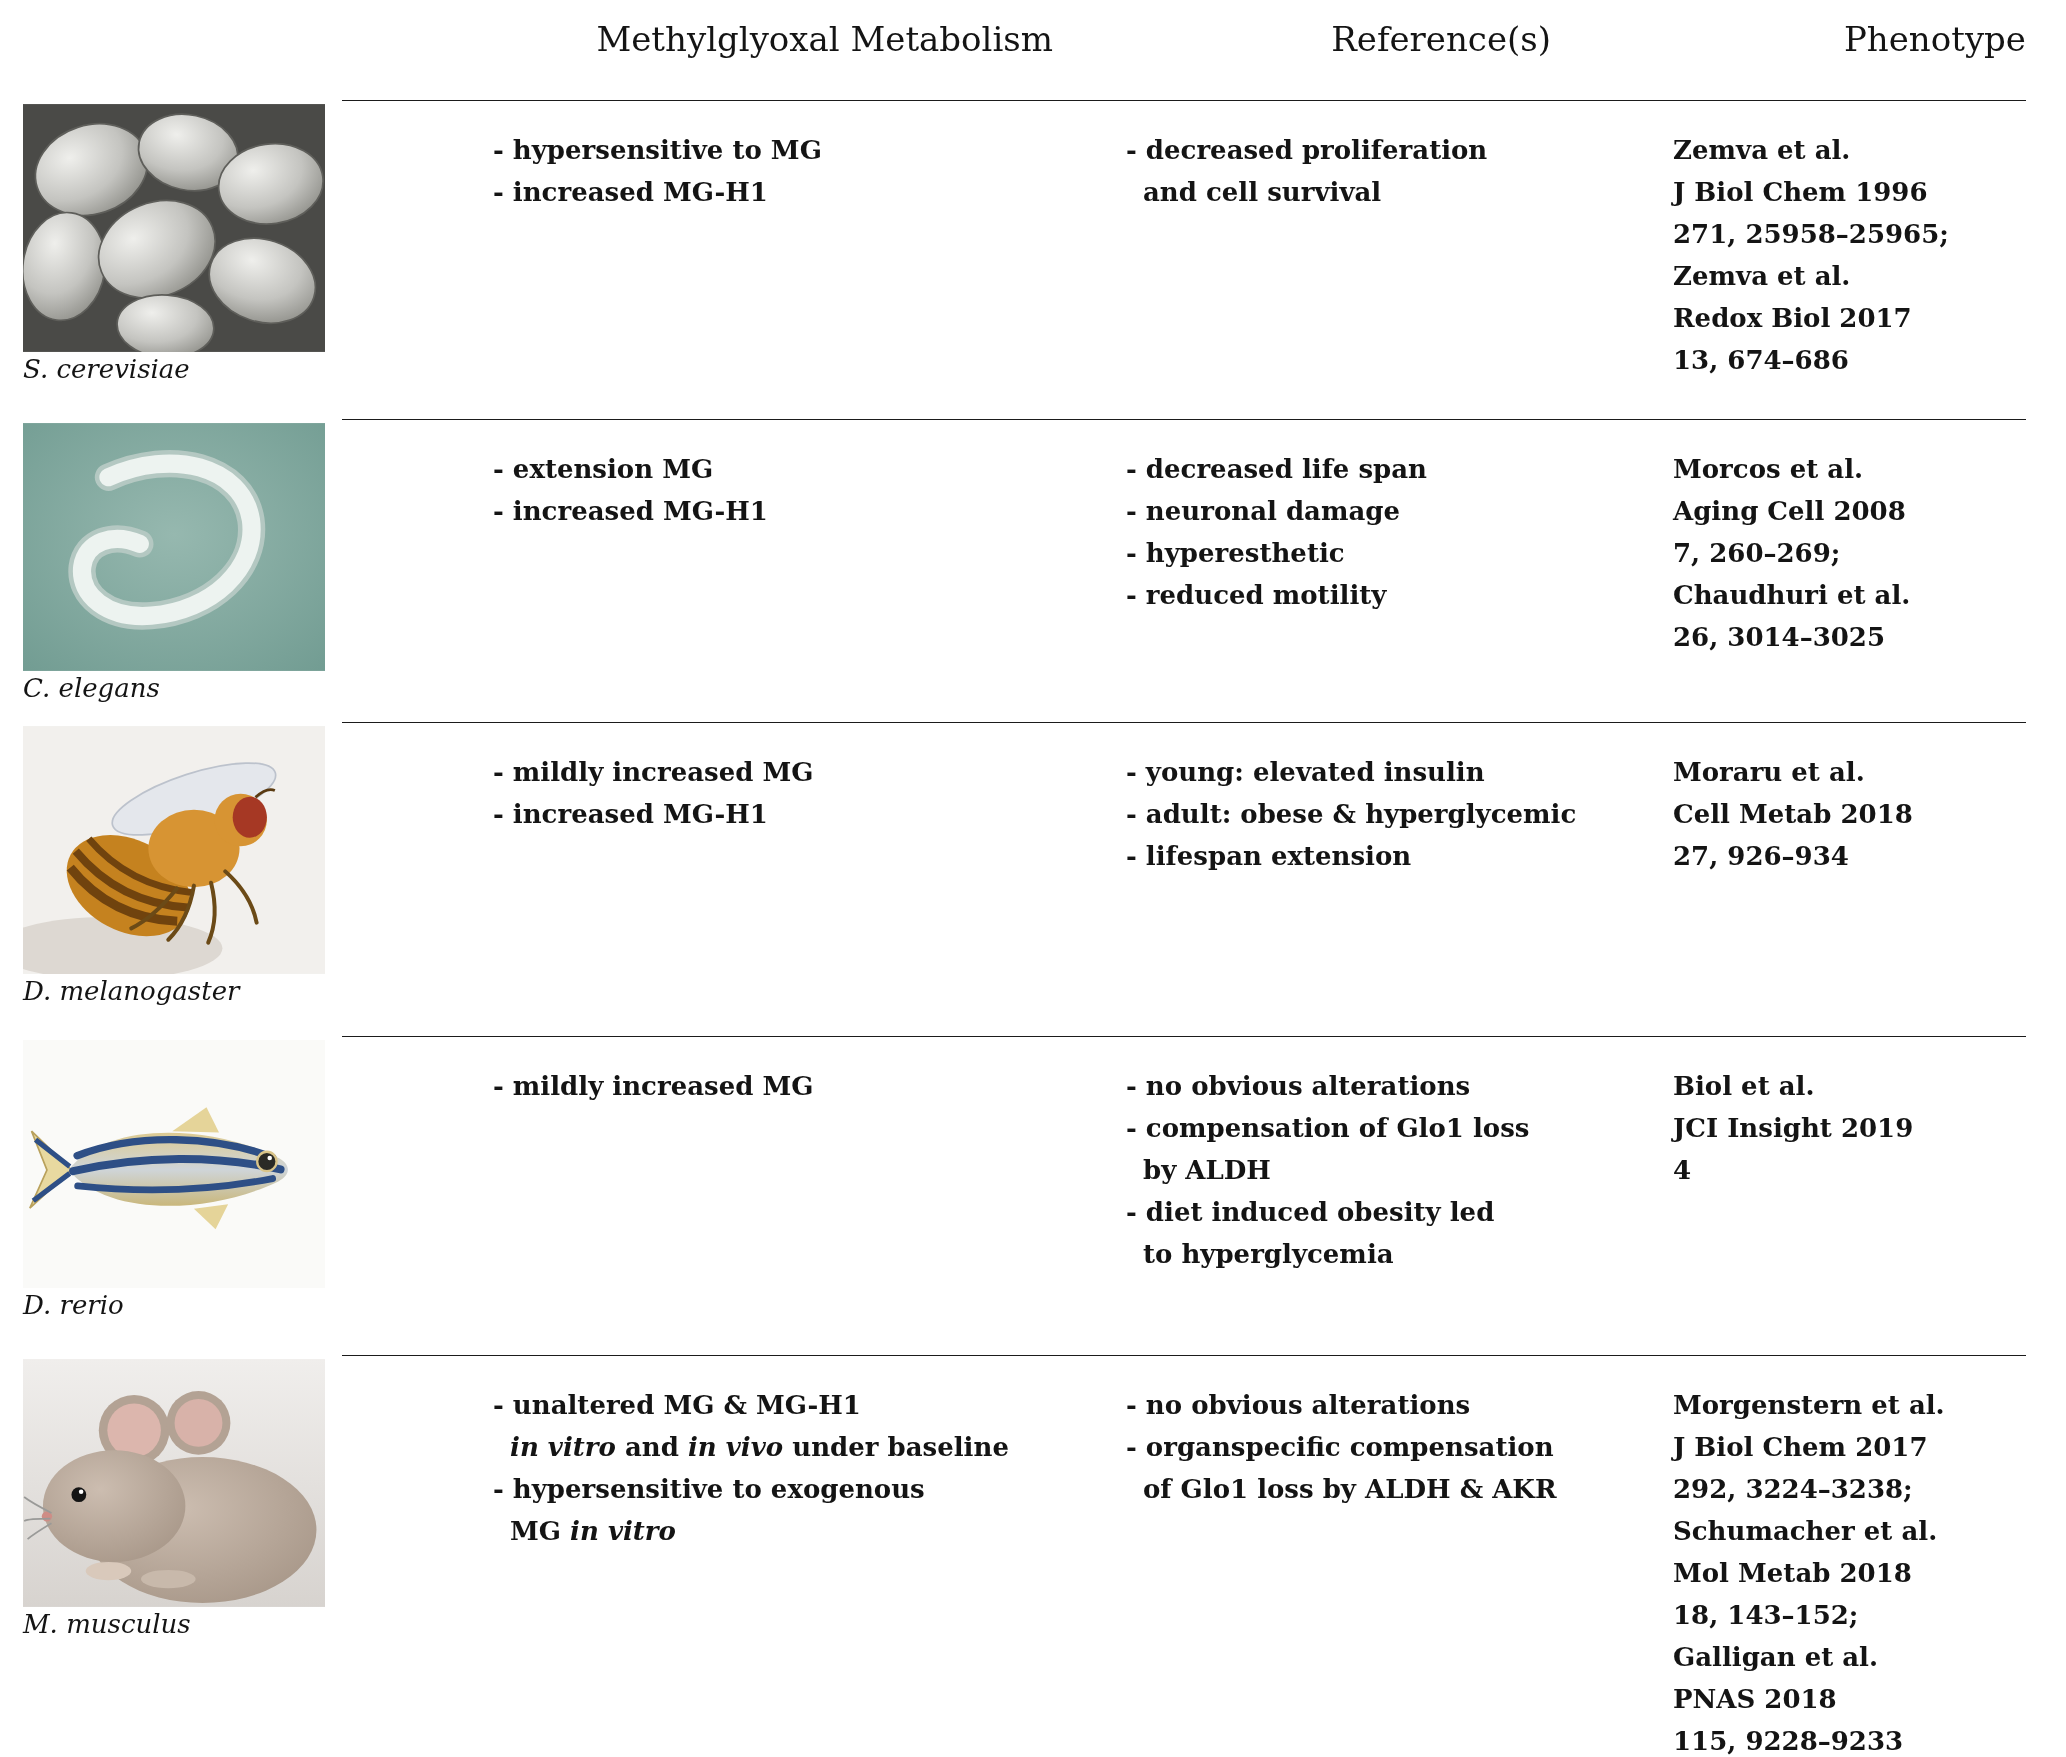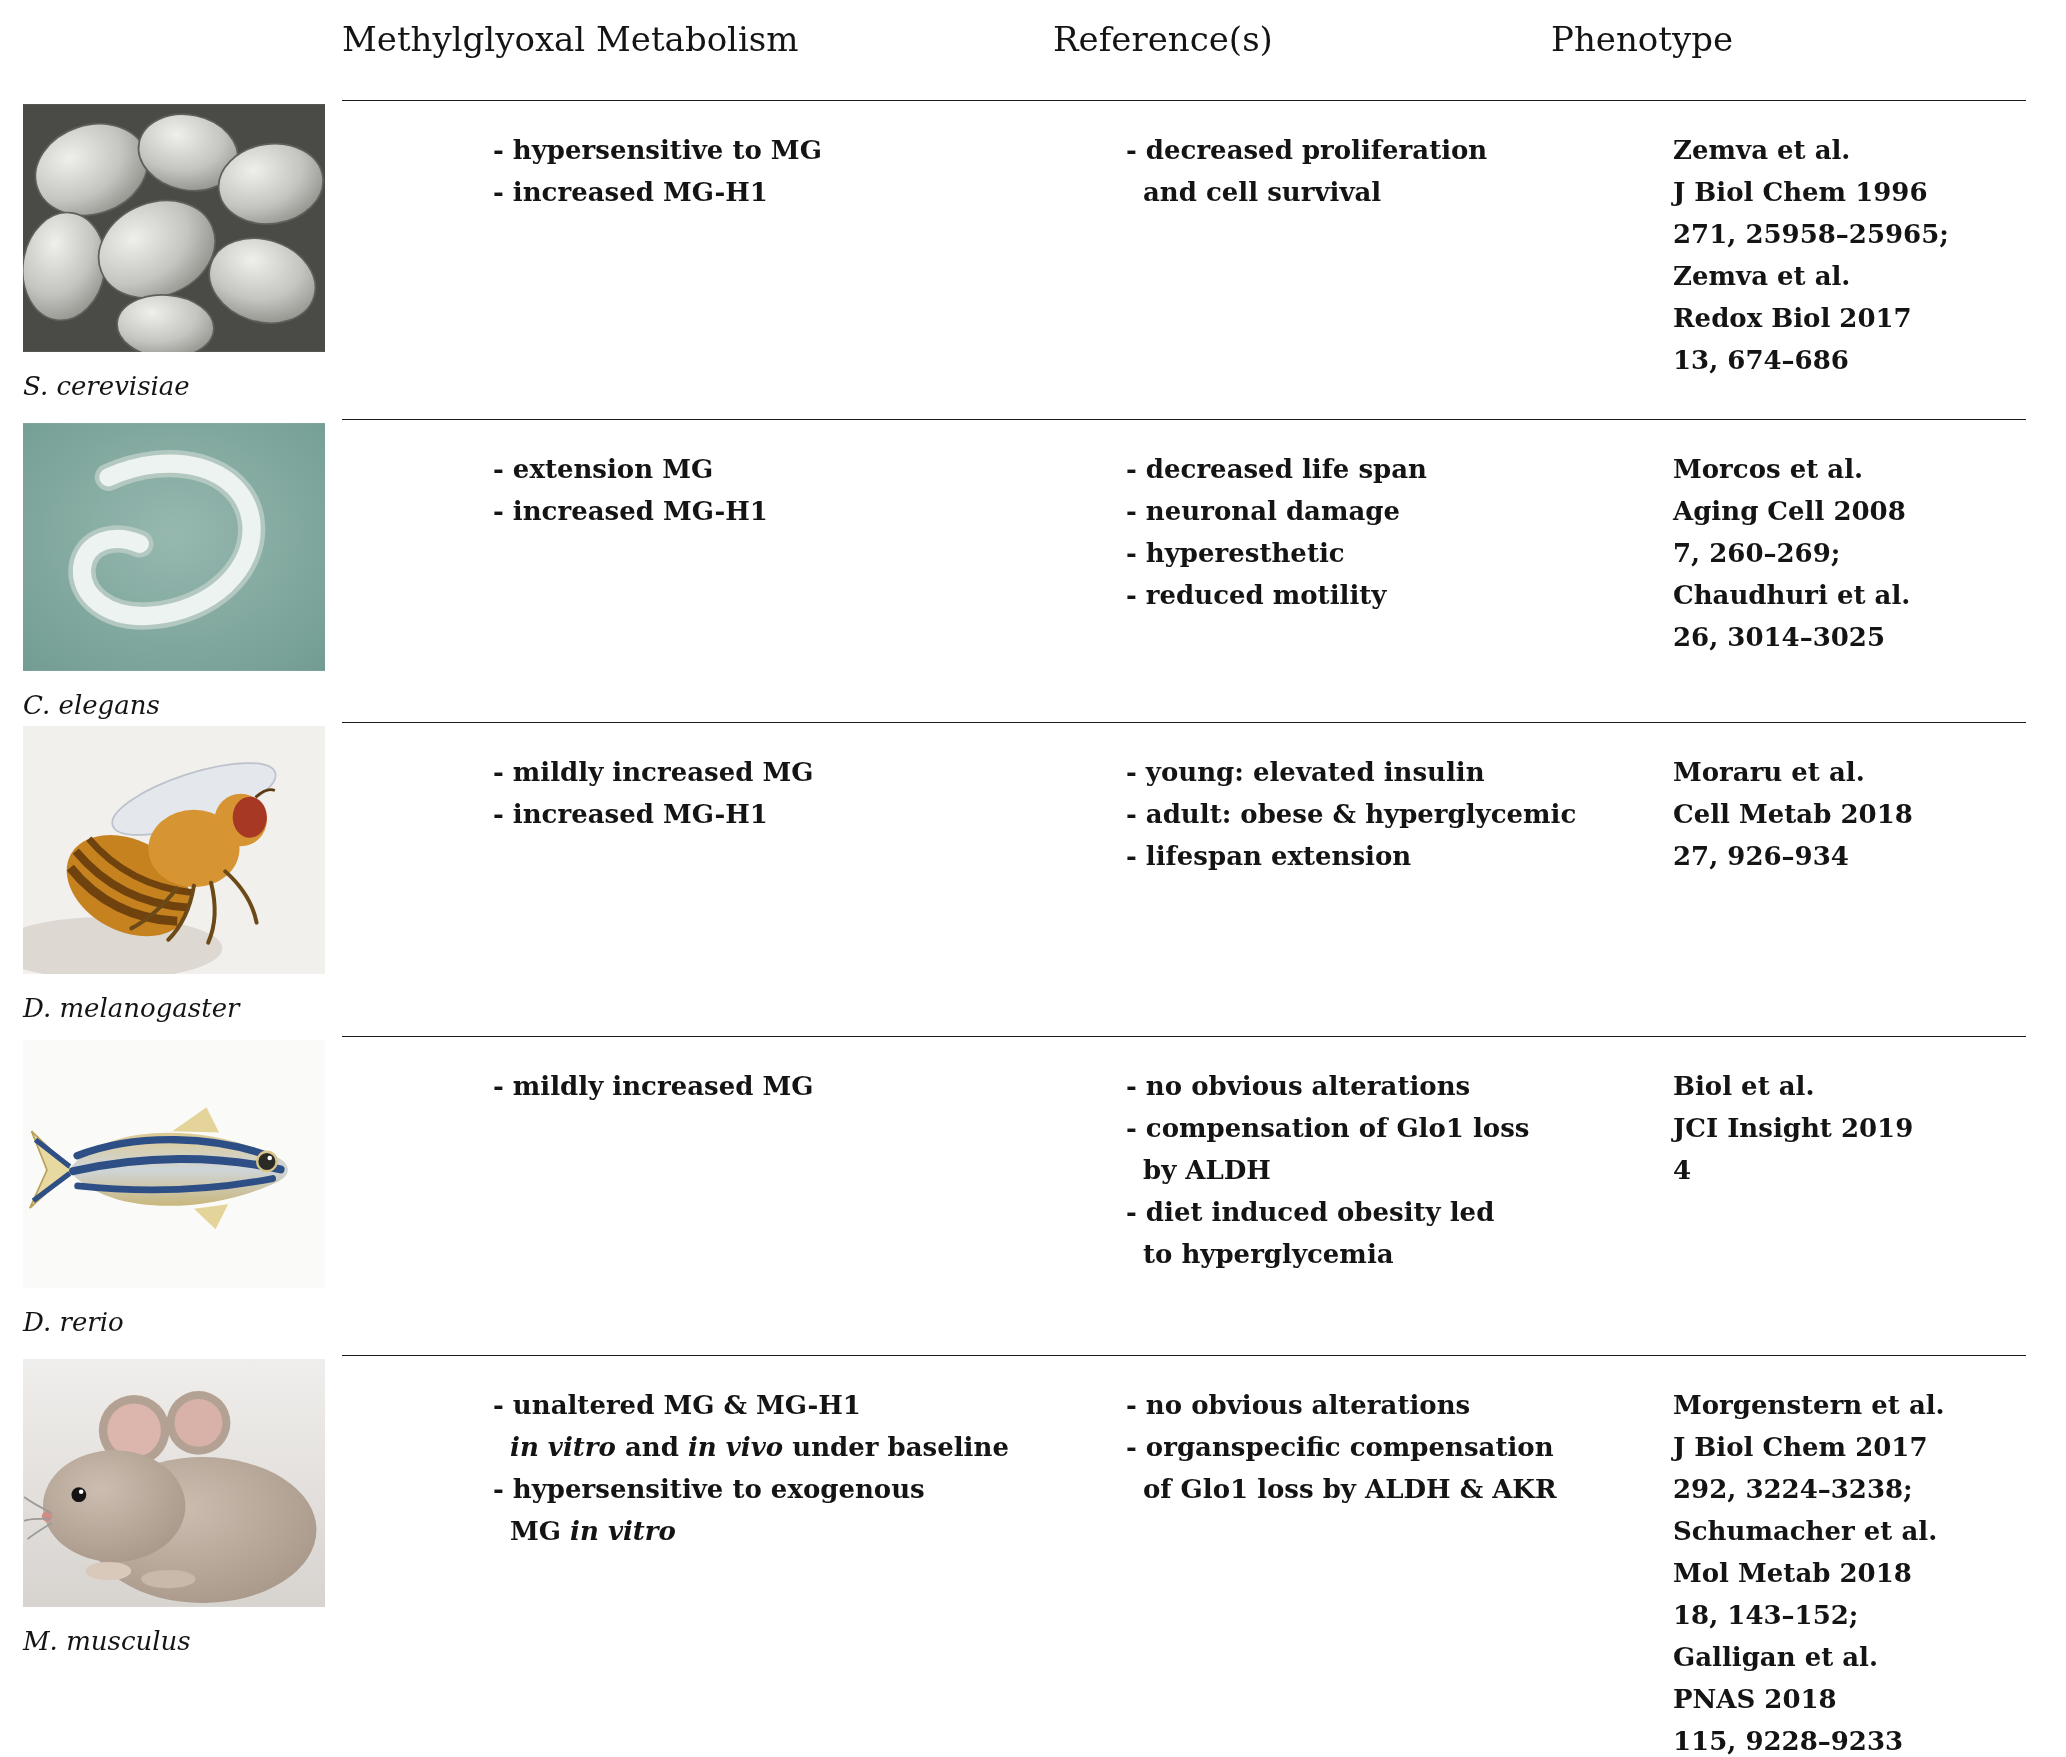--- a/index.html
+++ b/index.html
@@ -7,31 +7,31 @@
   .page { width: 2066px; min-height: 1757px; background: #ffffff; padding-top: 5.7px; }
   .grid {
     margin-left: 23px;
     width: 2004px;
     display: grid;
     grid-template-columns: 319px 711px 498px 475px;
     grid-template-rows: 94px 319px 303px 314px 319px auto;
   }
   .cell { min-height: 5.7px; }
   .rule { border-top: 1.7px solid #1b1b1b; }
-  .hdr { font-size: 34px; text-align: left; padding-top: 13.7px; white-space: nowrap; }
+  .hdr { font-size: 34px; text-align: right; padding-top: 13.7px; white-space: nowrap; }
   .txt { padding-top: 28.5px; }
   .pad-met { padding-left: 151px; }
   .pad-phe { padding-left: 73px; }
   .pad-ref { padding-left: 122px; }
   .line { font-size: 26px; line-height: 42px; white-space: nowrap; font-weight: bold; }
   .cont { padding-left: 17px; }
   .it { font-style: italic; }
   .org { padding-top: 4.6px; }
   .photo { width: 302px; height: 248px; display: block; }
-  .species { font-size: 26px; font-style: italic; margin-top: 19px; line-height: 30px; }
+  .species { font-size: 26px; font-style: italic; margin-top: 2px; line-height: 30px; }
 </style>
 </head>
 <body>
 
 <div class="page">
   <div class="grid">
 
     <div class="cell"></div>
     <div class="cell hdr">Methylglyoxal Metabolism</div>
     <div class="cell hdr">Reference(s)</div>

